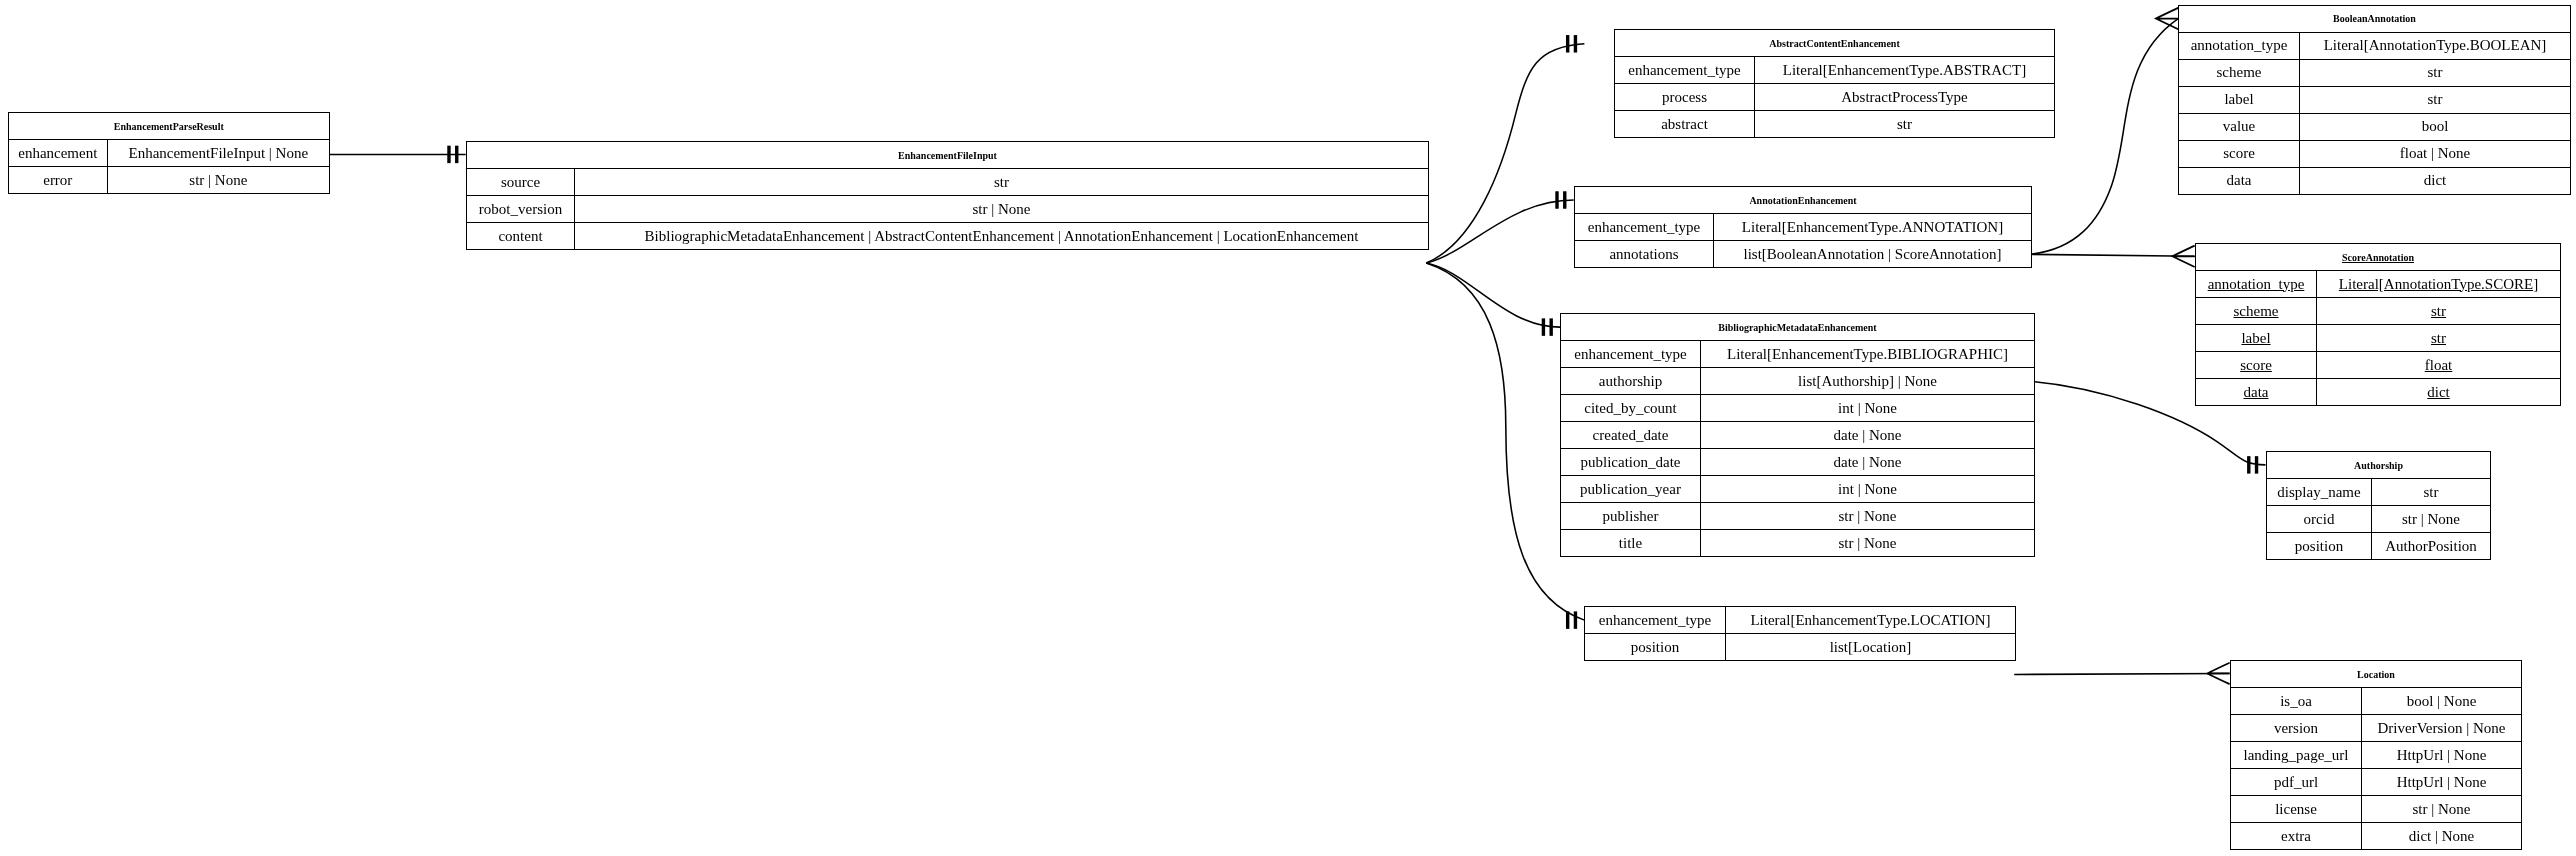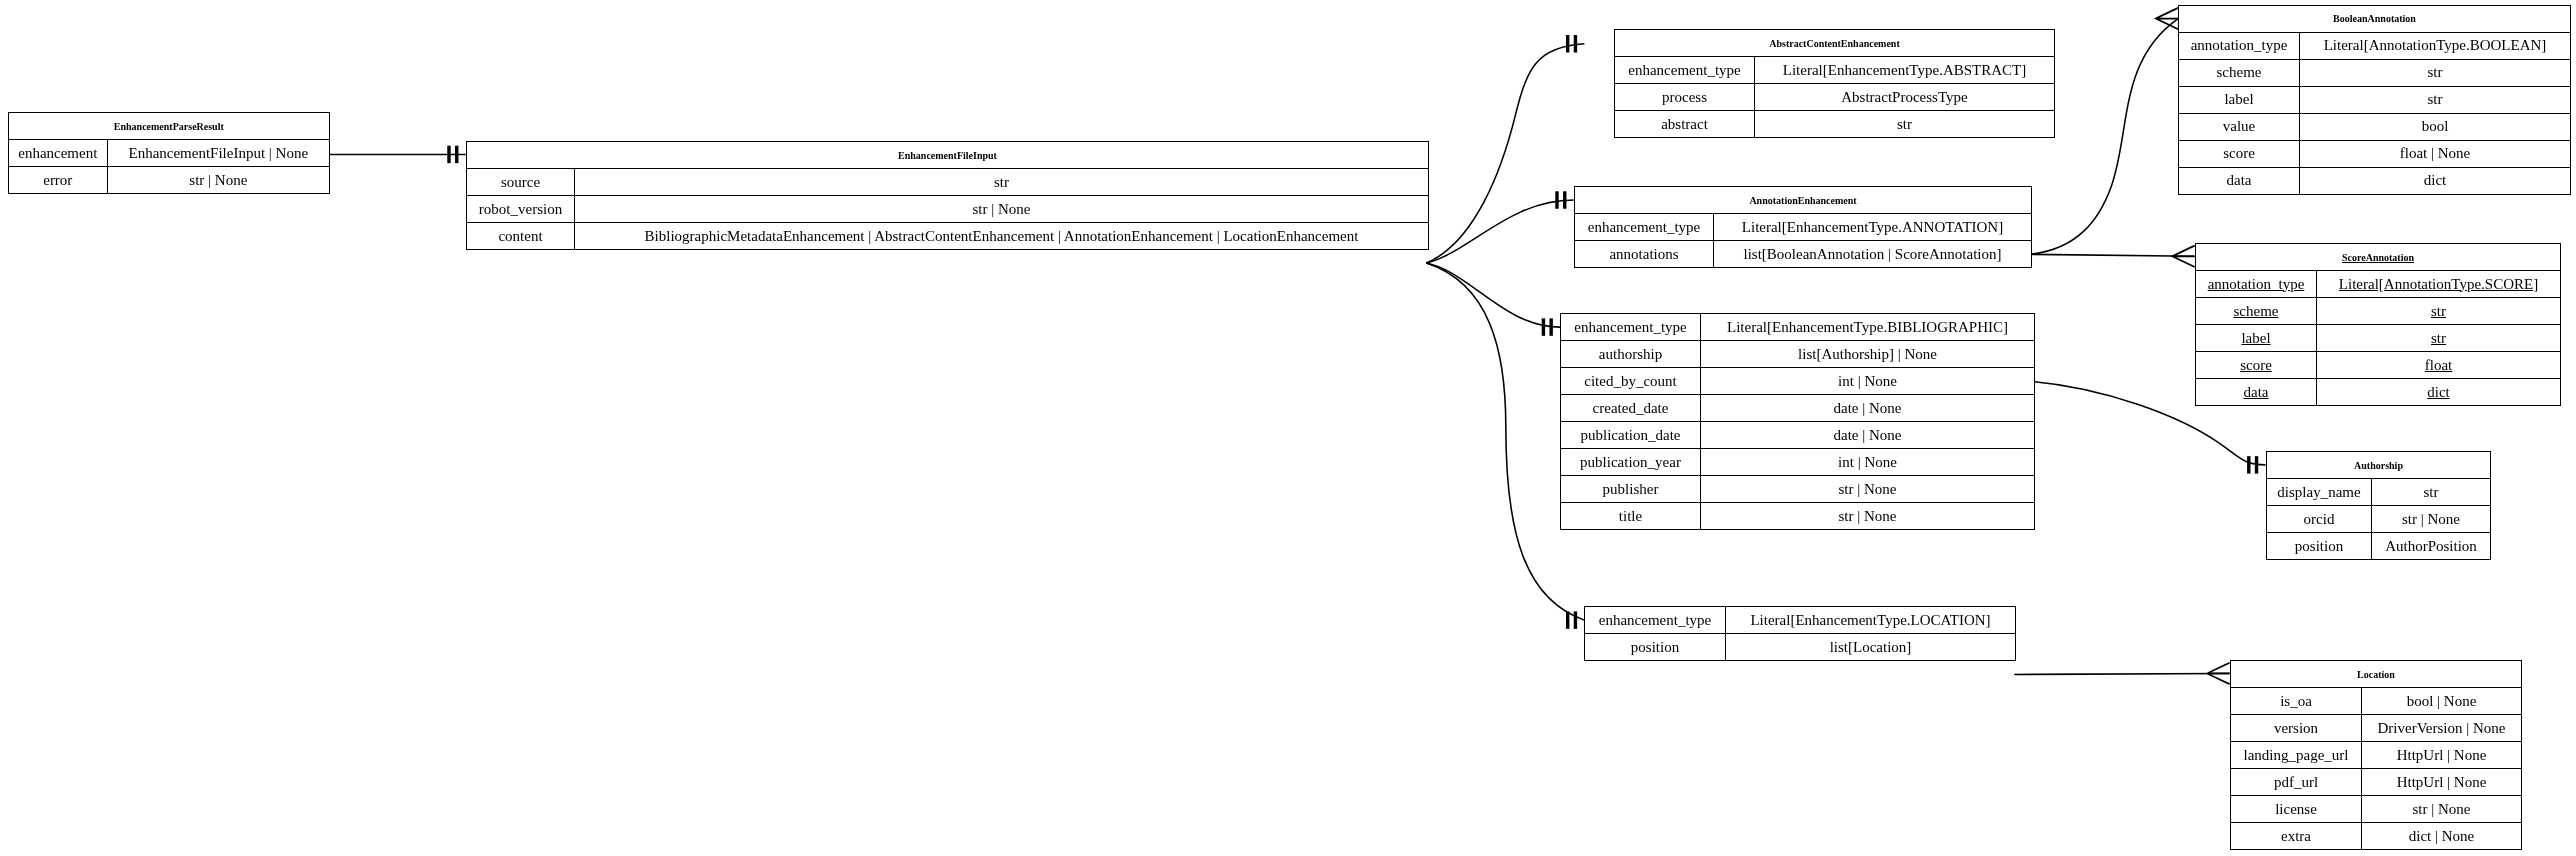--- a/index.html
+++ b/index.html
@@ -114,20 +114,21 @@
         <div class="row">
           <div class="cell name" style="width: 139px;">enhancement_type</div>
           <div class="cell type">Literal[EnhancementType.ANNOTATION]</div>
         </div>
         <div class="row">
           <div class="cell name" style="width: 139px;">annotations</div>
           <div class="cell type">list[BooleanAnnotation | ScoreAnnotation]</div>
         </div>
       </div>
       <div class="entity" style="left: 1560px; top: 313px; width: 473px;">
+        <div class="etitle">BibliographicMetadataEnhancement</div>
         <div class="row">
           <div class="cell name" style="width: 140px;">enhancement_type</div>
           <div class="cell type">Literal[EnhancementType.BIBLIOGRAPHIC]</div>
         </div>
         <div class="row">
           <div class="cell name" style="width: 140px;">authorship</div>
           <div class="cell type">list[Authorship] | None</div>
         </div>
         <div class="row">
           <div class="cell name" style="width: 140px;">cited_by_count</div>

